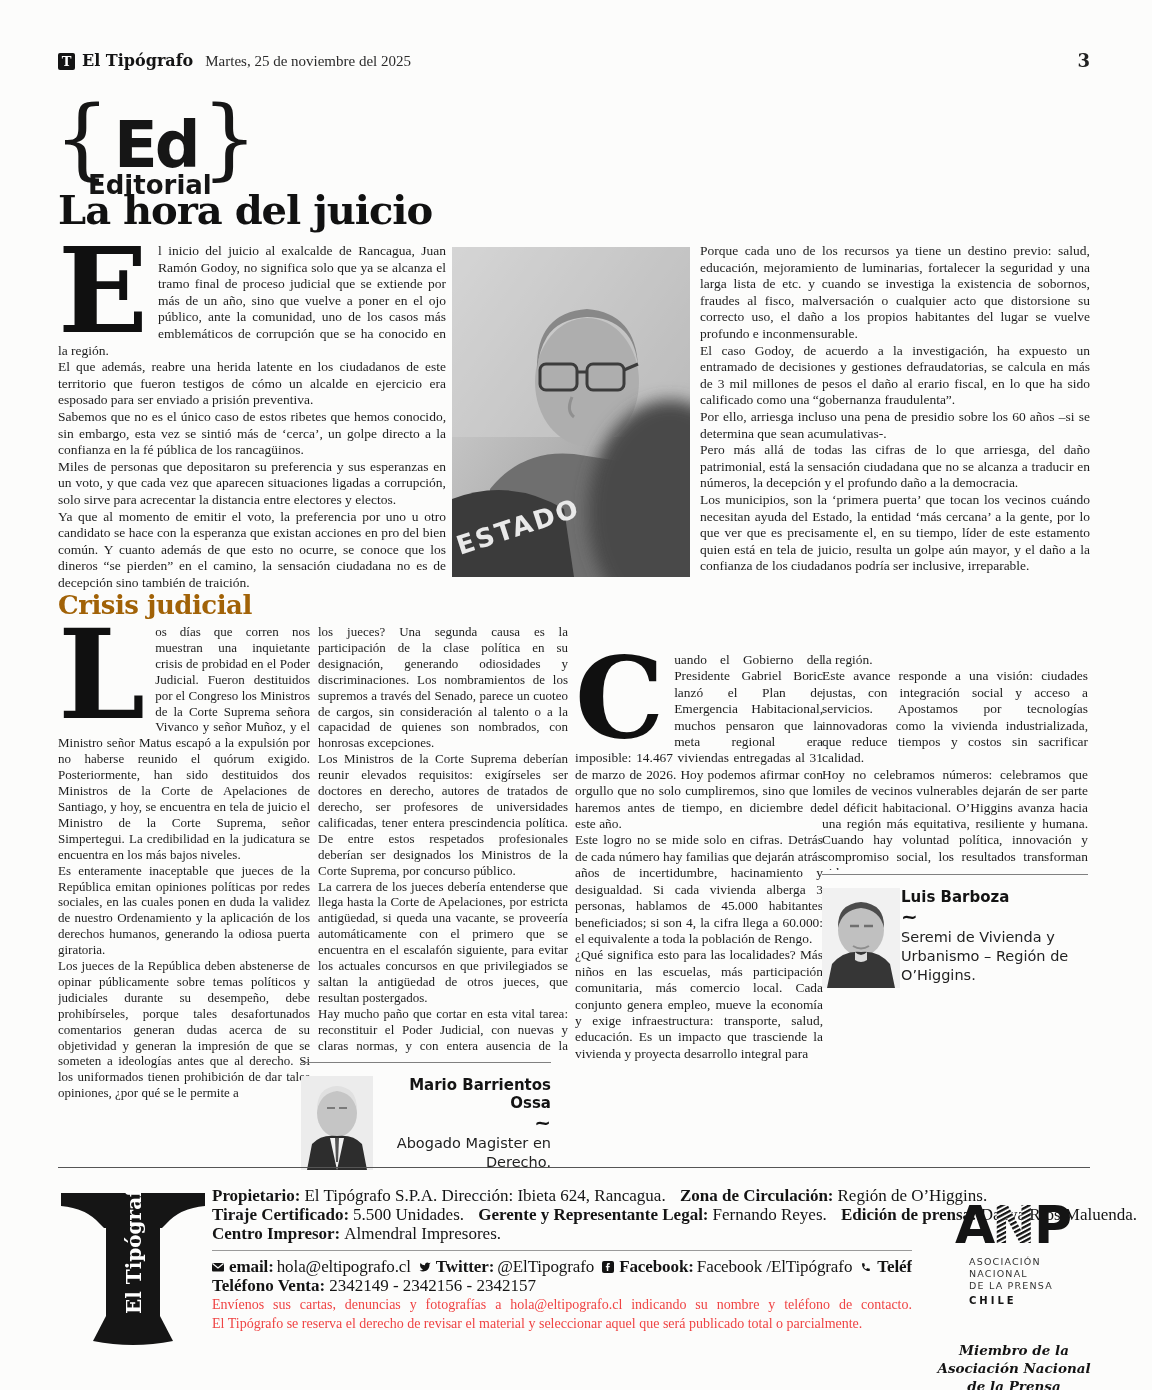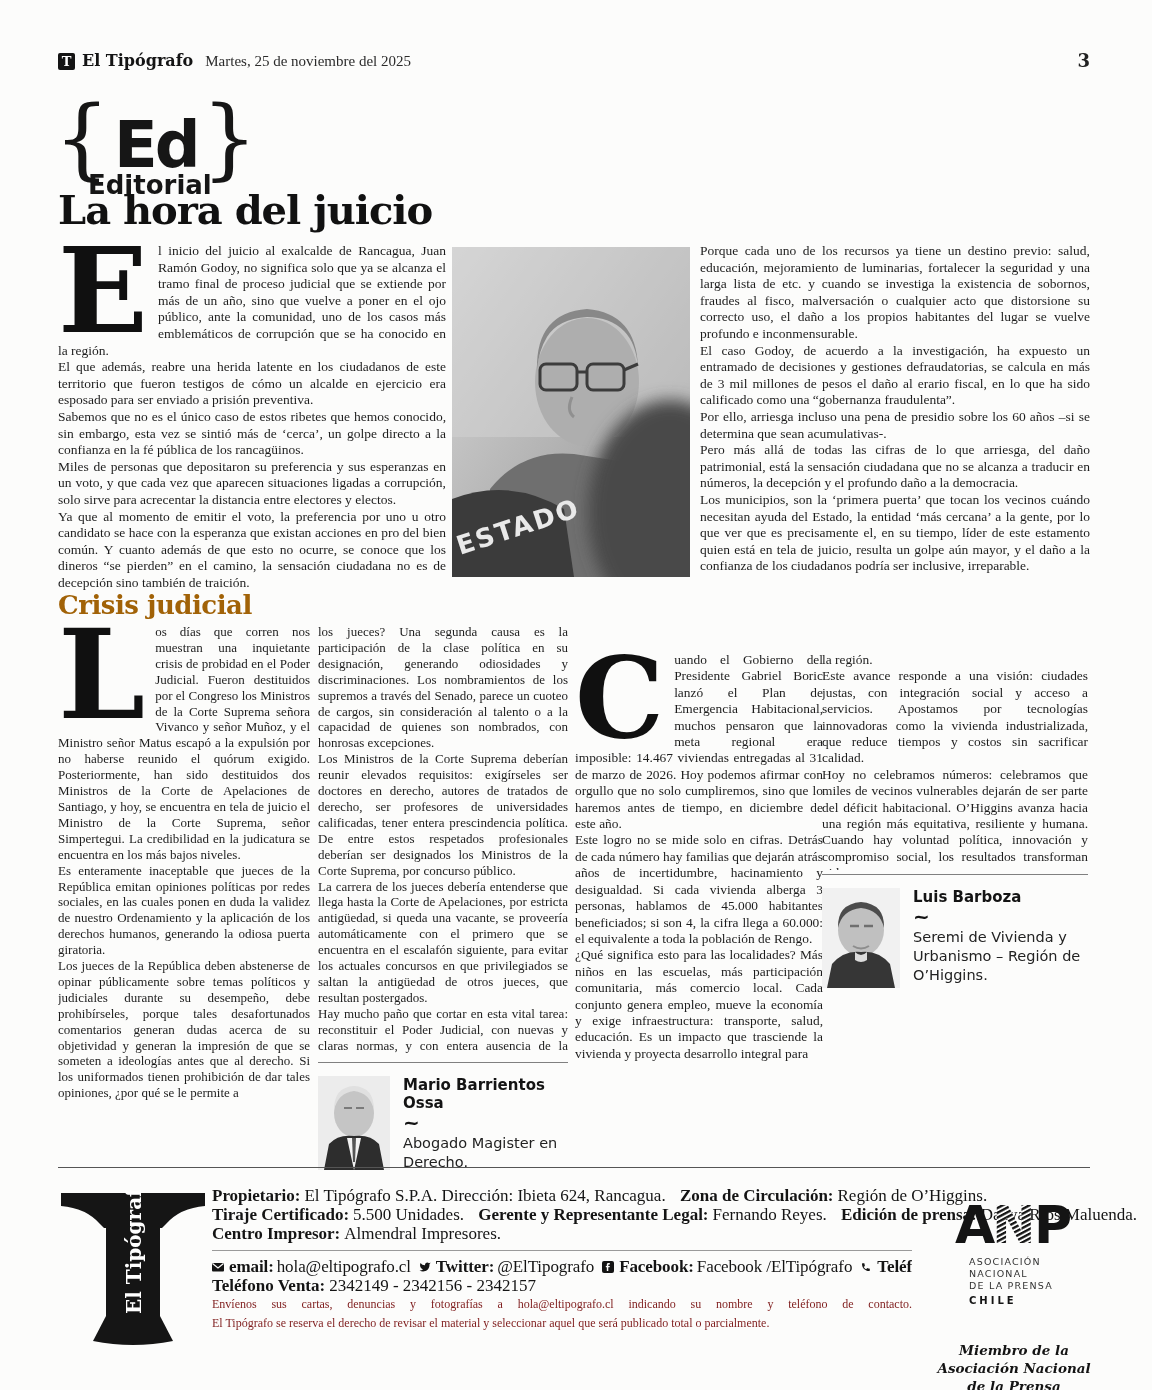--- a/index.html
+++ b/index.html
@@ -44,40 +44,40 @@
   .dc-l { font-size:124px; line-height:101px; }
   .dc-c { font-size:112px; line-height:92px; }
 
   .section-heading { font:700 26px/28px "DejaVu Serif", serif; letter-spacing:-0.5px; color:#a16207; }
   .headline-plan { left:575px; top:588px; width:522px; font:700 21px/27px "DejaVu Serif", serif; letter-spacing:-0.4px; color:#111; }
 
   
   .article-photo { left:452px; top:247px; width:238px; height:330px; }
 
   
-  .byline { border-top:1px solid #808080; padding-top:13px; display:flex; gap:13px; }
+  .byline { border-top:1px solid #808080; padding-top:13px; display:flex; gap:1px; }
   .byline-photo { flex:0 0 auto; }
   .byline-name { font:700 15px/18px "DejaVu Sans", sans-serif; color:#141414; }
   .byline-tilde { font:700 20px/14px "DejaVu Sans", sans-serif; margin:3px 0 5px; color:#141414; }
   .byline-role { font:14.5px/19px "DejaVu Sans", sans-serif; color:#222; }
 
   
   .footer-rule { left:58px; top:1167px; width:1032px; border-top:1px solid #555; height:0; }
   .footer-logo { left:58px; top:1190px; }
   .footer-text { left:212px; top:1186px; width:700px; font-family:"Liberation Serif", serif; }
   .fline { font-size:17px; line-height:19px; color:#141414; white-space:nowrap; }
   .fline b { font-weight:700; }
   .fline .fv { margin-right:10px; }
   .fline b { margin-right:4px; }
   .fdivider { border-top:1px solid #9a9a9a; margin:7px 0 6px; }
   .contact-row { display:flex; align-items:center; font-size:17px; line-height:19px; letter-spacing:-0.1px; white-space:nowrap; overflow:hidden; color:#141414; }
   .contact-row b { font-weight:700; margin:0 3px 0 3px; }
   .contact-row .cv { margin-right:8px; }
   .cicon { display:inline-flex; width:12px; height:12px; margin-right:2px; flex:0 0 auto; }
-  .notice { font-size:12px; line-height:19px; color:#7f1d1d; }
+  .notice { font-size:14px; line-height:19px; color:#ef4444; }
   .notice-just { text-align:justify; text-align-last:justify; }
 
   .anp { left:935px; top:1196px; width:158px; display:flex; flex-direction:column; align-items:center; }
   .anp-sub { align-self:flex-start; margin:6px 0 0 34px; font:9.5px/12px "DejaVu Sans", sans-serif; letter-spacing:1.2px; color:#333; }
   .anp-chile { align-self:flex-start; margin:3px 0 0 34px; font:700 10px/12px "DejaVu Sans", sans-serif; letter-spacing:3px; color:#141414; }
   .anp-member { margin-top:34px; text-align:center; font:700 italic 13.5px/18px "DejaVu Serif", serif; color:#141414; width:170px; }
 </style>
 </head>
 <body>
 
@@ -150,21 +150,21 @@
     <p>Los jueces de la República deben abstenerse de opinar públicamente sobre temas políticos y judiciales durante su desempeño, debe prohibírseles, porque tales desafortunados comentarios generan dudas acerca de su objetividad y generan la impresión de que se someten a ideologías antes que al derecho. Si los uniformados tienen prohibición de dar tales opiniones, ¿por qué se le permite a</p>
   </div>
 
   <div class="abs col body-crisis" style="left:318px; top:624px; width:250px; height:432px;">
     <p>los jueces?  Una segunda causa es la participación de la clase política en su designación, generando odiosidades y discriminaciones. Los nombramientos de los supremos a través del Senado, parece un cuoteo de cargos, sin consideración al talento o a la capacidad de quienes son nombrados, con honrosas excepciones.</p>
     <p>Los Ministros de la Corte Suprema deberían reunir elevados requisitos: exigírseles ser doctores en derecho, autores de tratados de derecho, ser profesores de universidades calificadas, tener entera prescindencia política. De entre estos respetados profesionales deberían ser designados los Ministros de la Corte Suprema, por concurso público.</p>
     <p>La carrera de los jueces debería entenderse que llega hasta la Corte de Apelaciones, por estricta antigüedad, si queda una vacante, se proveería automáticamente con el primero que se encuentra en el escalafón siguiente, para evitar los actuales concursos en que privilegiados se saltan la antigüedad de otros jueces, que resultan postergados.</p>
     <p>Hay mucho paño que cortar en esta vital tarea: reconstituir el Poder Judicial, con nuevas y claras normas, y con entera ausencia de la participación política.</p>
   </div>
 
-  <div class="abs byline" style="left:318px; top:1062px; width:250px;">
+  <div class="abs byline" style="left:301px; top:1062px; width:250px;text-align:right;">
     <svg class="byline-photo" width="72" height="94" viewBox="0 0 72 94">
       <rect width="72" height="94" fill="#ececec"></rect>
       <ellipse cx="36" cy="37" rx="20" ry="24" fill="#c5c5c5"></ellipse>
       <path d="M16,34 Q16,11 36,10 Q56,11 56,34 Q52,17 36,15 Q20,17 16,34 Z" fill="#e0e0e0"></path>
       <path d="M26,32 h8 M38,32 h8" stroke="#7a7a7a" stroke-width="2"></path>
       <path d="M6,94 L11,68 Q20,58 36,60 Q52,58 61,68 L66,94 Z" fill="#2d2d2d"></path>
       <path d="M29,62 L36,94 L43,62 Z" fill="#f2f2f2"></path>
       <path d="M34,62 h4 l-1,24 h-2 Z" fill="#555"></path>
     </svg>
     <div class="byline-meta">

